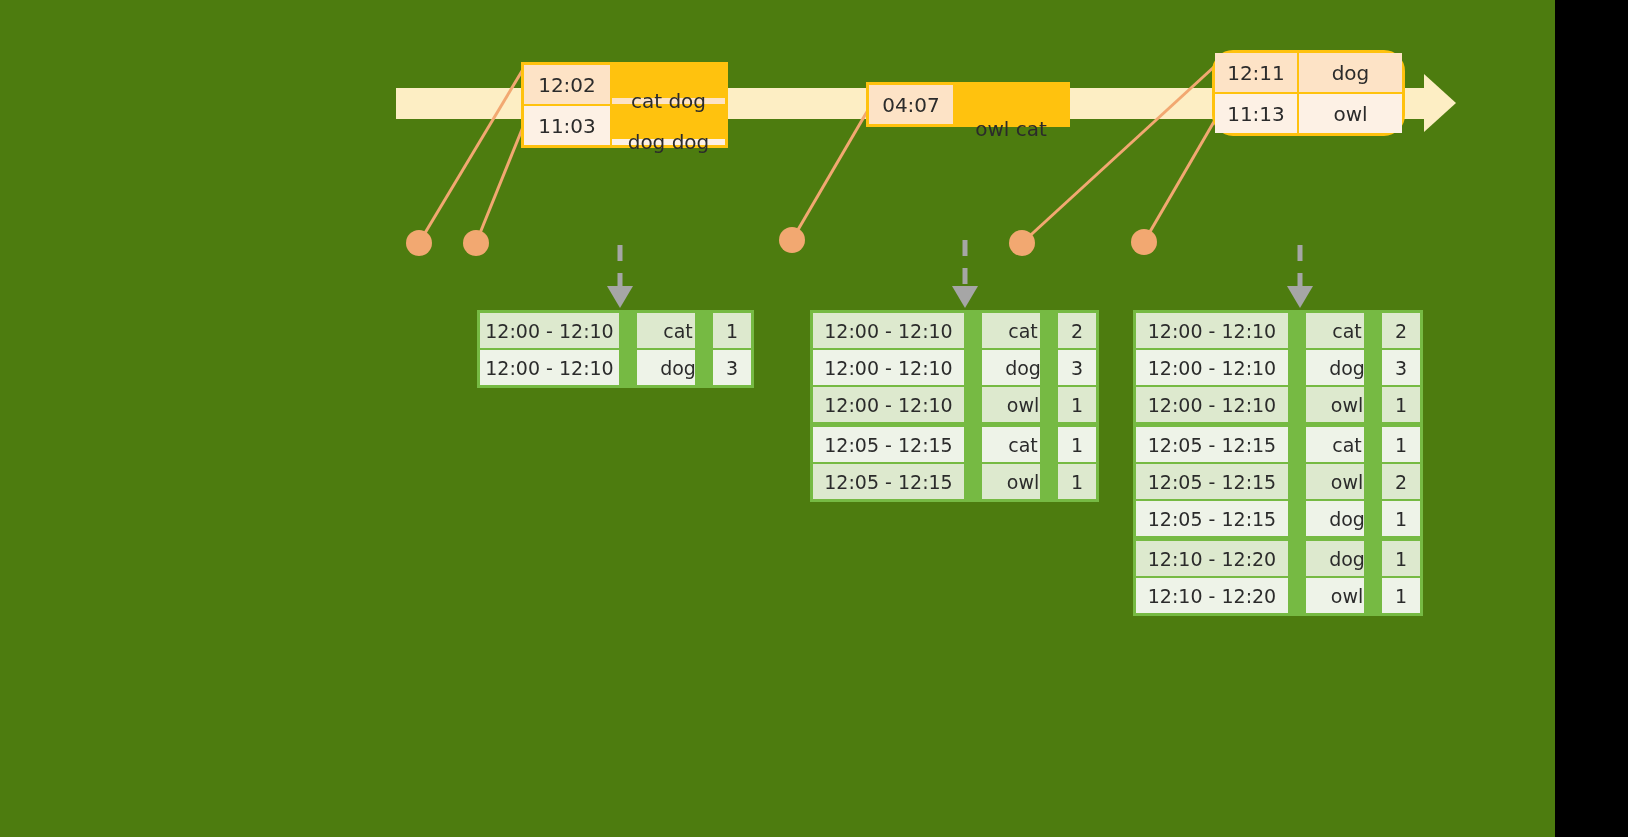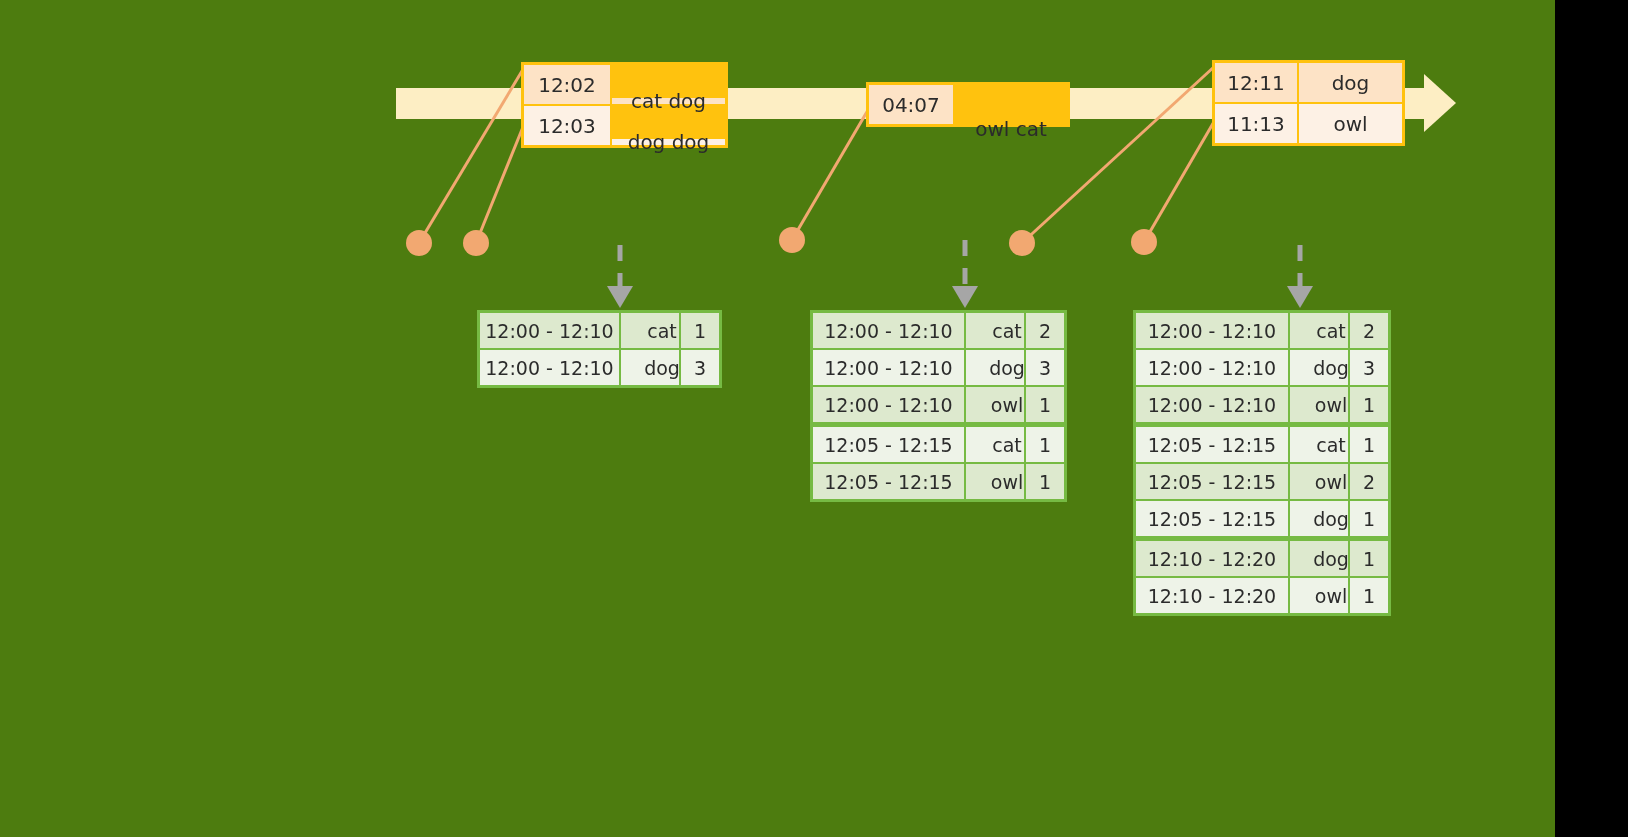--- a/index.html
+++ b/index.html
@@ -67,21 +67,21 @@
 
   
   #event-box-1 { left: 521px; top: 62px; }
   #event-box-1 .ev-time  { width: 86px; }
   #event-box-1 .ev-words { width: 113px; margin-top: 33px; }
 
   #event-box-2 { left: 866px; top: 82px; }
   #event-box-2 .ev-time  { width: 84px; }
   #event-box-2 .ev-words { width: 112px; margin-top: 44px; }
 
-  #event-box-3 { left: 1212px; top: 60px; }
+  #event-box-3 { left: 1212px; top: 50px; border-radius: 21px; }
   #event-box-3 .ev-time  { width: 82px; }
   #event-box-3 .ev-words { width: 103px; }
 
   
   #connector-layer {
     position: absolute;
     left: 0; top: 0;
     width: 1628px; height: 837px;
     pointer-events: none;
   }
@@ -98,21 +98,21 @@
     position: absolute;
     border: 3px solid #76ba43;
     box-sizing: border-box;
     background: #76ba43;
     display: flex;
     flex-direction: column;
     gap: 2px;
   }
   .res-row {
     display: flex;
-    gap: 2px;
+    gap: 18px;
     height: 35px;
   }
   .res-row.sep { margin-top: 3px; }
   .res-cell {
     display: flex;
     align-items: center;
     justify-content: center;
     font-size: 19px;
     color: #2b2b2b;
     box-sizing: border-box;
@@ -173,21 +173,21 @@
       <div class="event-dot" style="left: 1009px; top: 230px; background: rgb(242, 168, 113);"></div>
       <div class="event-dot" style="left: 1131px; top: 229px; background: rgb(242, 168, 113);"></div>
     </div>
 
   <div class="event-box" id="event-box-1">
     <div class="event-row r0">
       <div class="event-cell ev-time">12:02</div>
       <div class="event-cell ev-words">cat dog</div>
     </div>
     <div class="event-row r1">
-      <div class="event-cell ev-time">12:03</div>
+      <div class="event-cell ev-time">11:03</div>
       <div class="event-cell ev-words">dog dog</div>
     </div>
   </div>
 
   <div class="event-box" id="event-box-2">
     <div class="event-row r0">
       <div class="event-cell ev-time">04:07</div>
       <div class="event-cell ev-words">owl cat</div>
     </div>
   </div>

